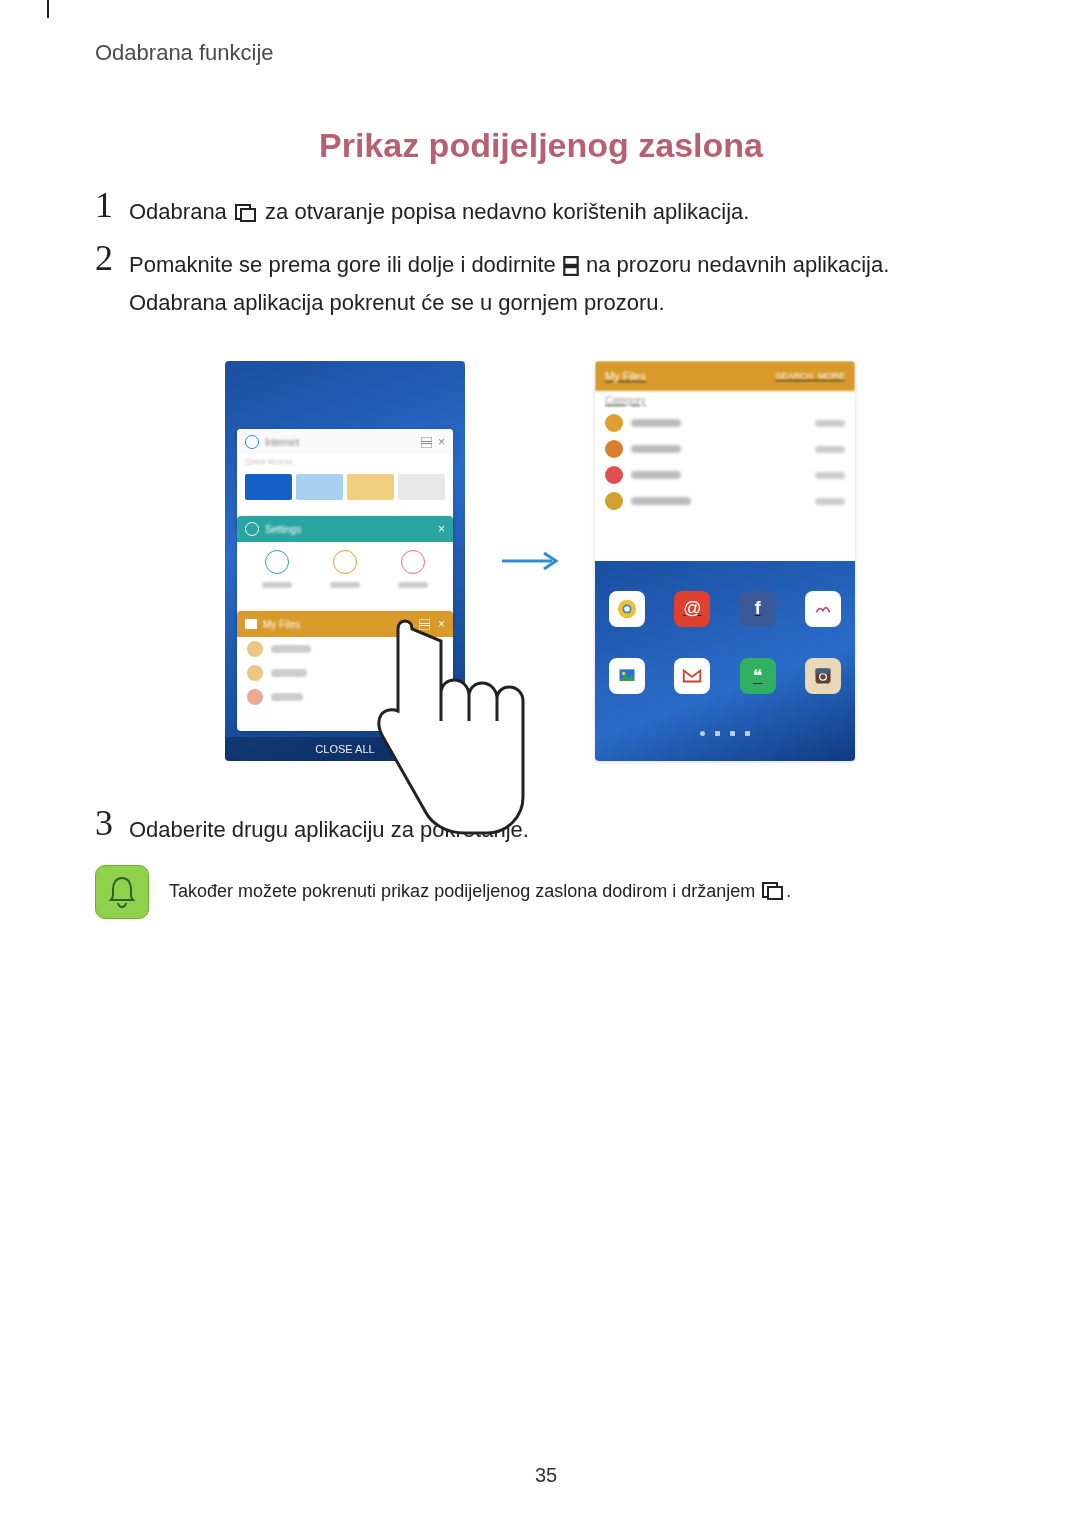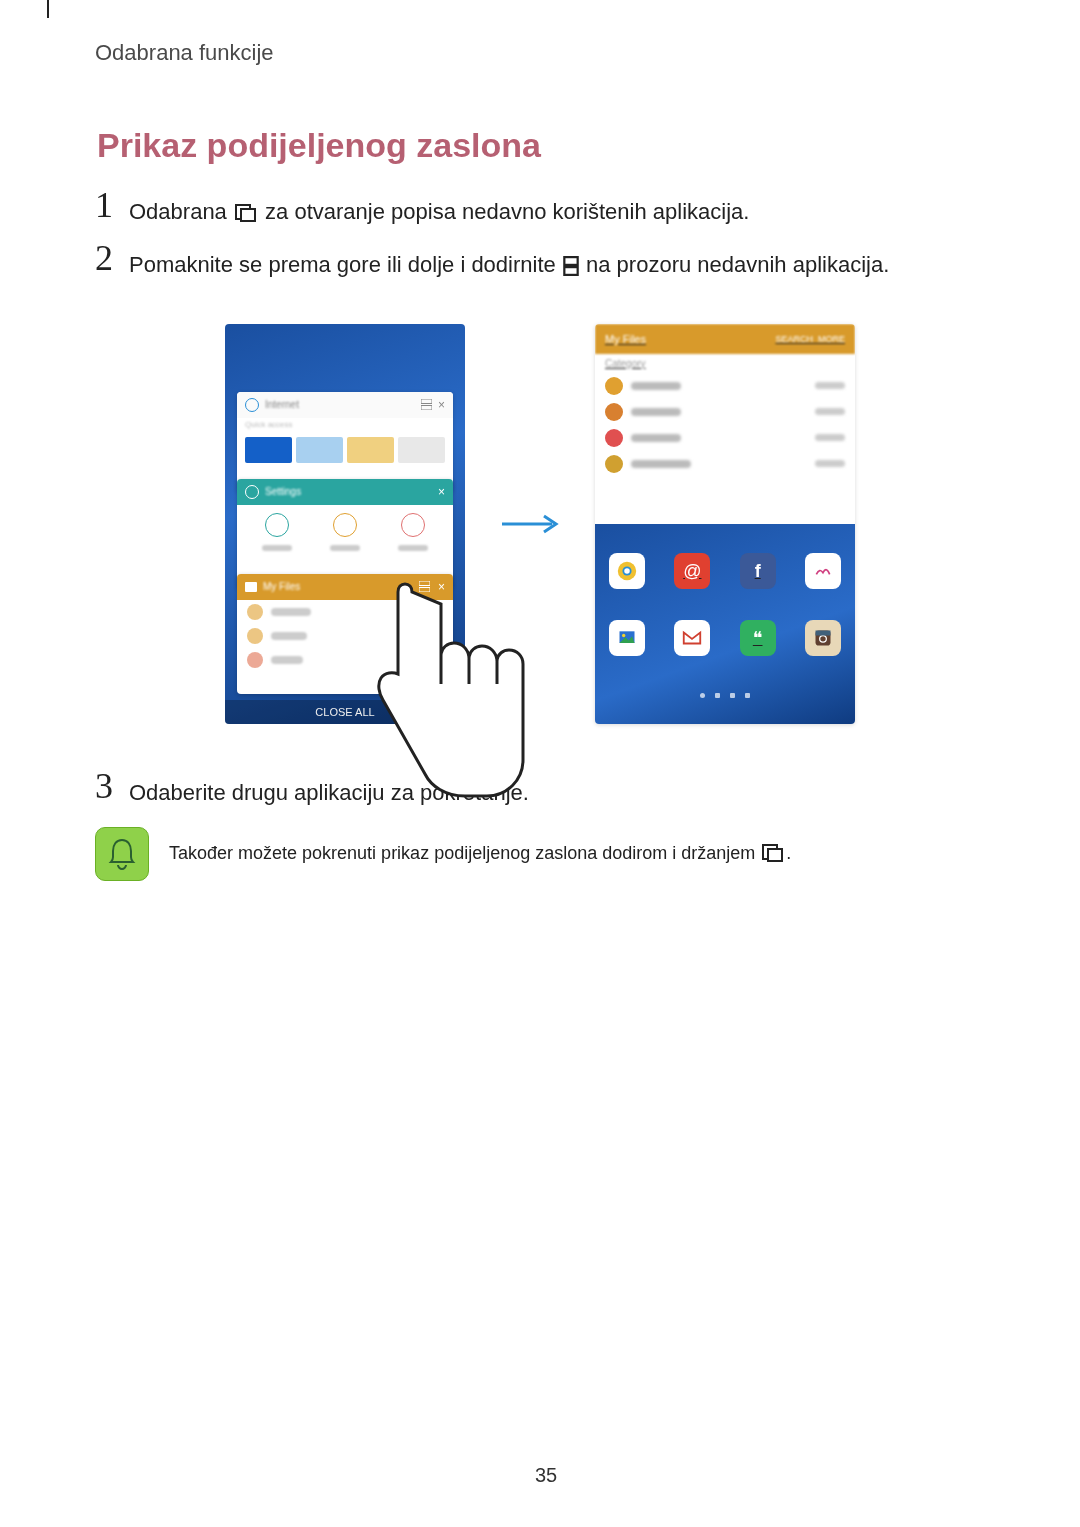--- a/index.html
+++ b/index.html
@@ -26,20 +26,21 @@
   .breadcrumb {
     font-size: 22px;
     color: #4a4a4a;
     margin-bottom: 60px;
   }
   h2.section-title {
     color: #b66072;
     font-size: 34px;
     font-weight: 700;
     margin: 0 0 28px 2px;
+    text-align: center;
   }
   .step {
     display: flex;
     align-items: flex-start;
     margin-bottom: 16px;
   }
   .step-num {
     font-size: 36px;
     font-weight: 400;
     font-family: Georgia, 'Times New Roman', serif;
@@ -194,20 +195,21 @@
     <div class="step-body">
       <span>Pomaknite se prema gore ili dolje i dodirnite </span>
       <span class="inline-icon" style="width:18px;">
         <svg viewBox="0 0 14 18">
             <rect x="1" y="1" width="12" height="7" fill="none" stroke="#222" stroke-width="2"></rect>
             <rect x="1" y="10" width="12" height="7" fill="none" stroke="#222" stroke-width="2"></rect>
           </svg>
       </span>
       <span> na prozoru nedavnih aplikacija.</span>
       <br>
+      <span>Odabrana aplikacija pokrenut će se u gornjem prozoru.</span>
     </div>
   </div>
 
   <div class="figure-row">
     <div style="position:relative;">
       <div class="phone">
         <div class="card card-internet">
           <div class="hdr">
             <span class="globe"></span>
             <span style="filter:blur(1px);">Internet</span>

